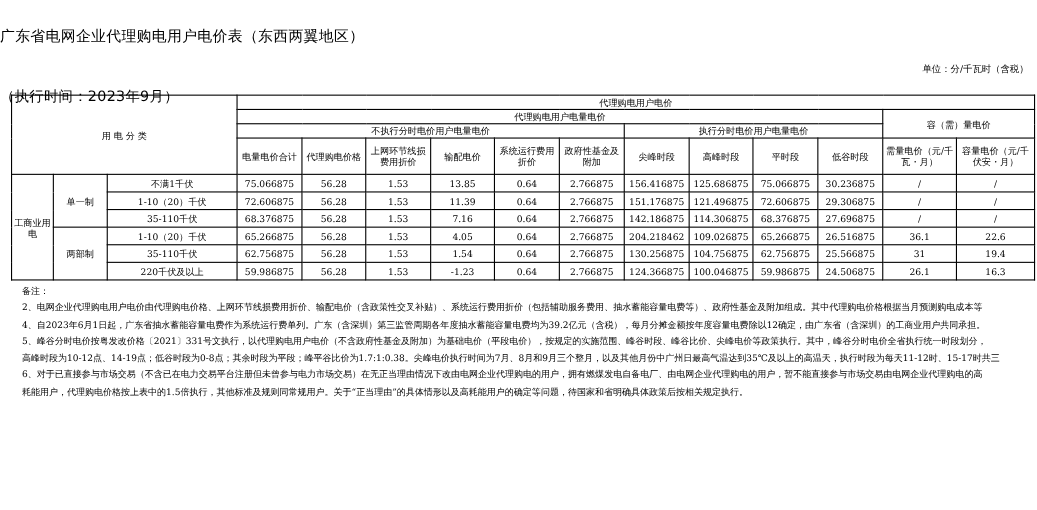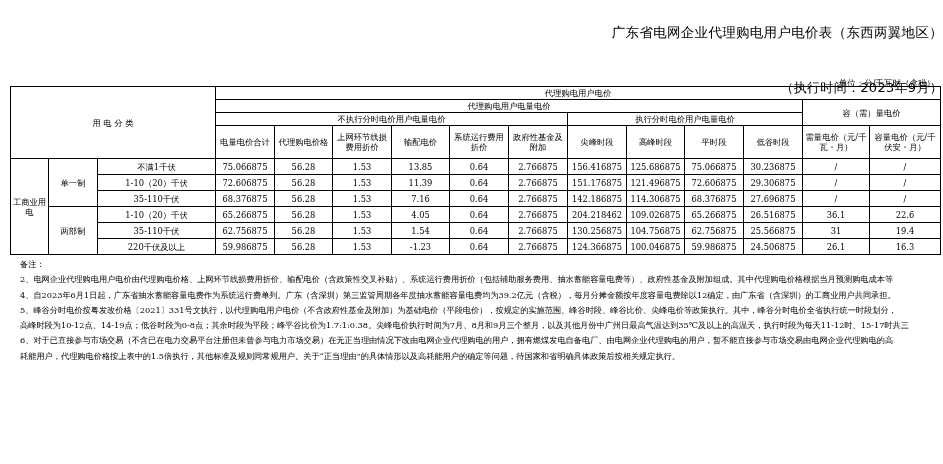--- a/index.html
+++ b/index.html
@@ -1,21 +1,21 @@
 <!DOCTYPE html>
 <html><head>
 <meta charset="utf-8">
 <style>
   html, body { margin:0; padding:0; background:#ffffff; }
   body { width:943px; height:464px; position:relative; overflow:hidden;
          font-family:"DejaVu Sans","Liberation Sans",sans-serif; color:#000; }
-  .title { position:absolute; left:0; width:943px; text-align:right; font-size:13.5px; letter-spacing:0.3px; }
+  .title { position:absolute; left:0; width:943px; text-align:left; font-size:13.5px; letter-spacing:0.3px; }
   .t1 { top:24px; }
   .t2 { top:57px; font-size:13px;margin-top:22px; }
-  .unit { position:absolute; right:8px; top:78px; font-size:8.5px; }
+  .unit { position:absolute; right:8px; top:57px; font-size:8.5px; }
   table.price { position:absolute; left:10px; top:86px; border-collapse:collapse; table-layout:fixed;
                 width:930px; font-family:"DejaVu Serif","Liberation Serif",serif; font-size:8.3px; }
   table.price td { border:1px solid #000; text-align:center; vertical-align:middle; padding:0 1px; overflow:hidden; white-space:nowrap; line-height:10px; }
   table.price td.wrap { white-space:normal; }
   table.price tr.h1 td, table.price tr.h2 td, table.price tr.h3 td { height:12px; }
   table.price tr.h4 td { height:32px; }
   table.price tr.dr td { height:15px; }
   .notes { position:absolute; left:20px; top:257px; width:930px; font-family:"DejaVu Serif","Liberation Serif",serif; font-size:8.2px; line-height:15.3px; }
   .notes p { margin:0; white-space:nowrap; overflow:hidden; }
 </style>

